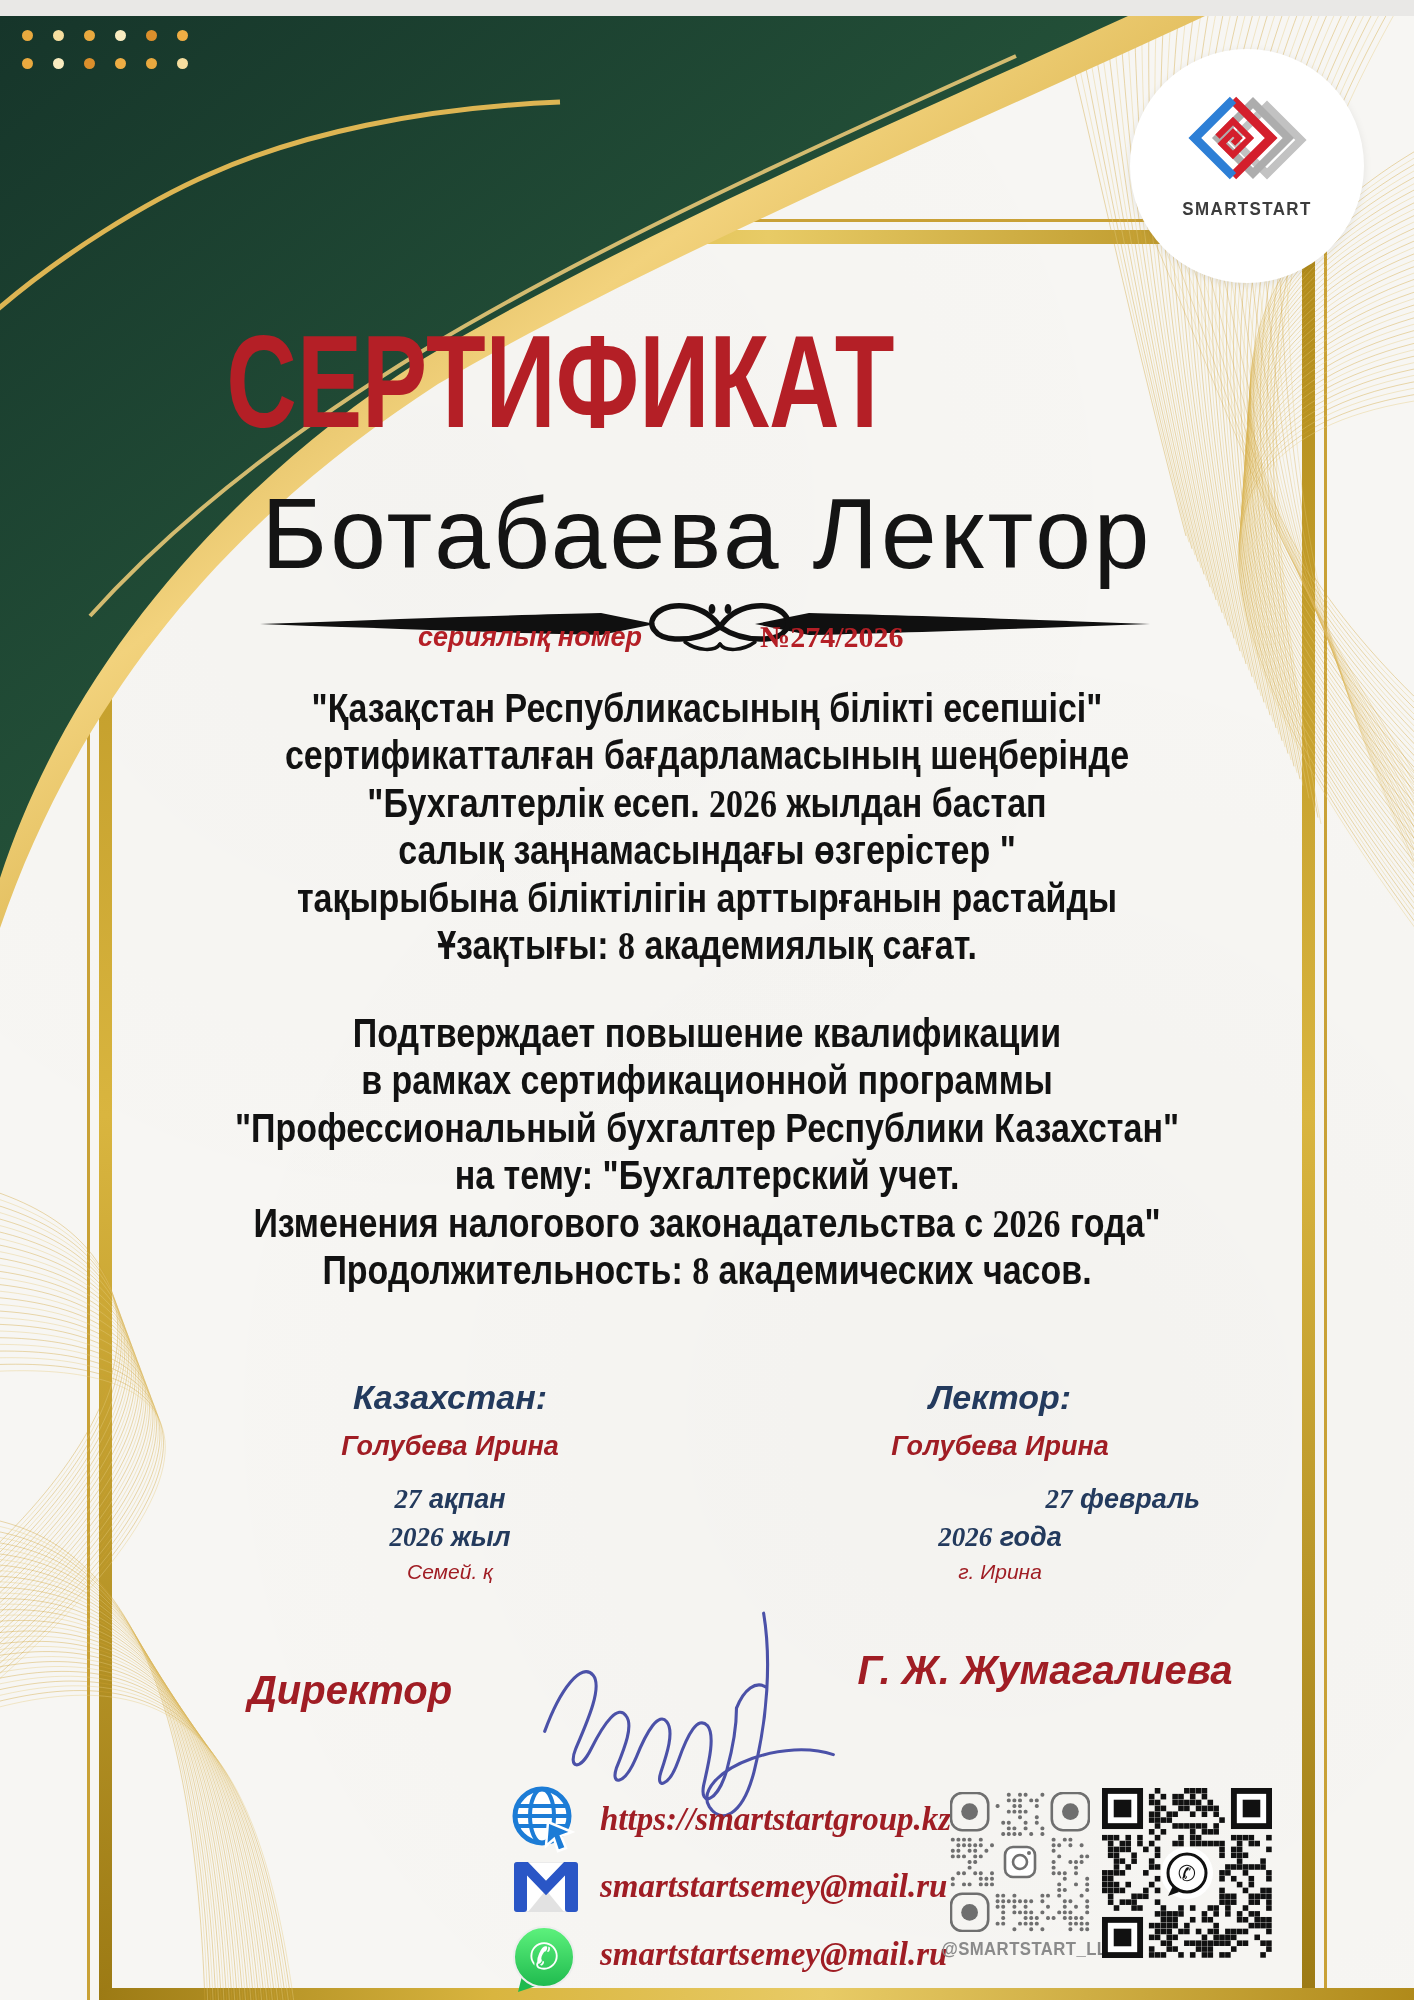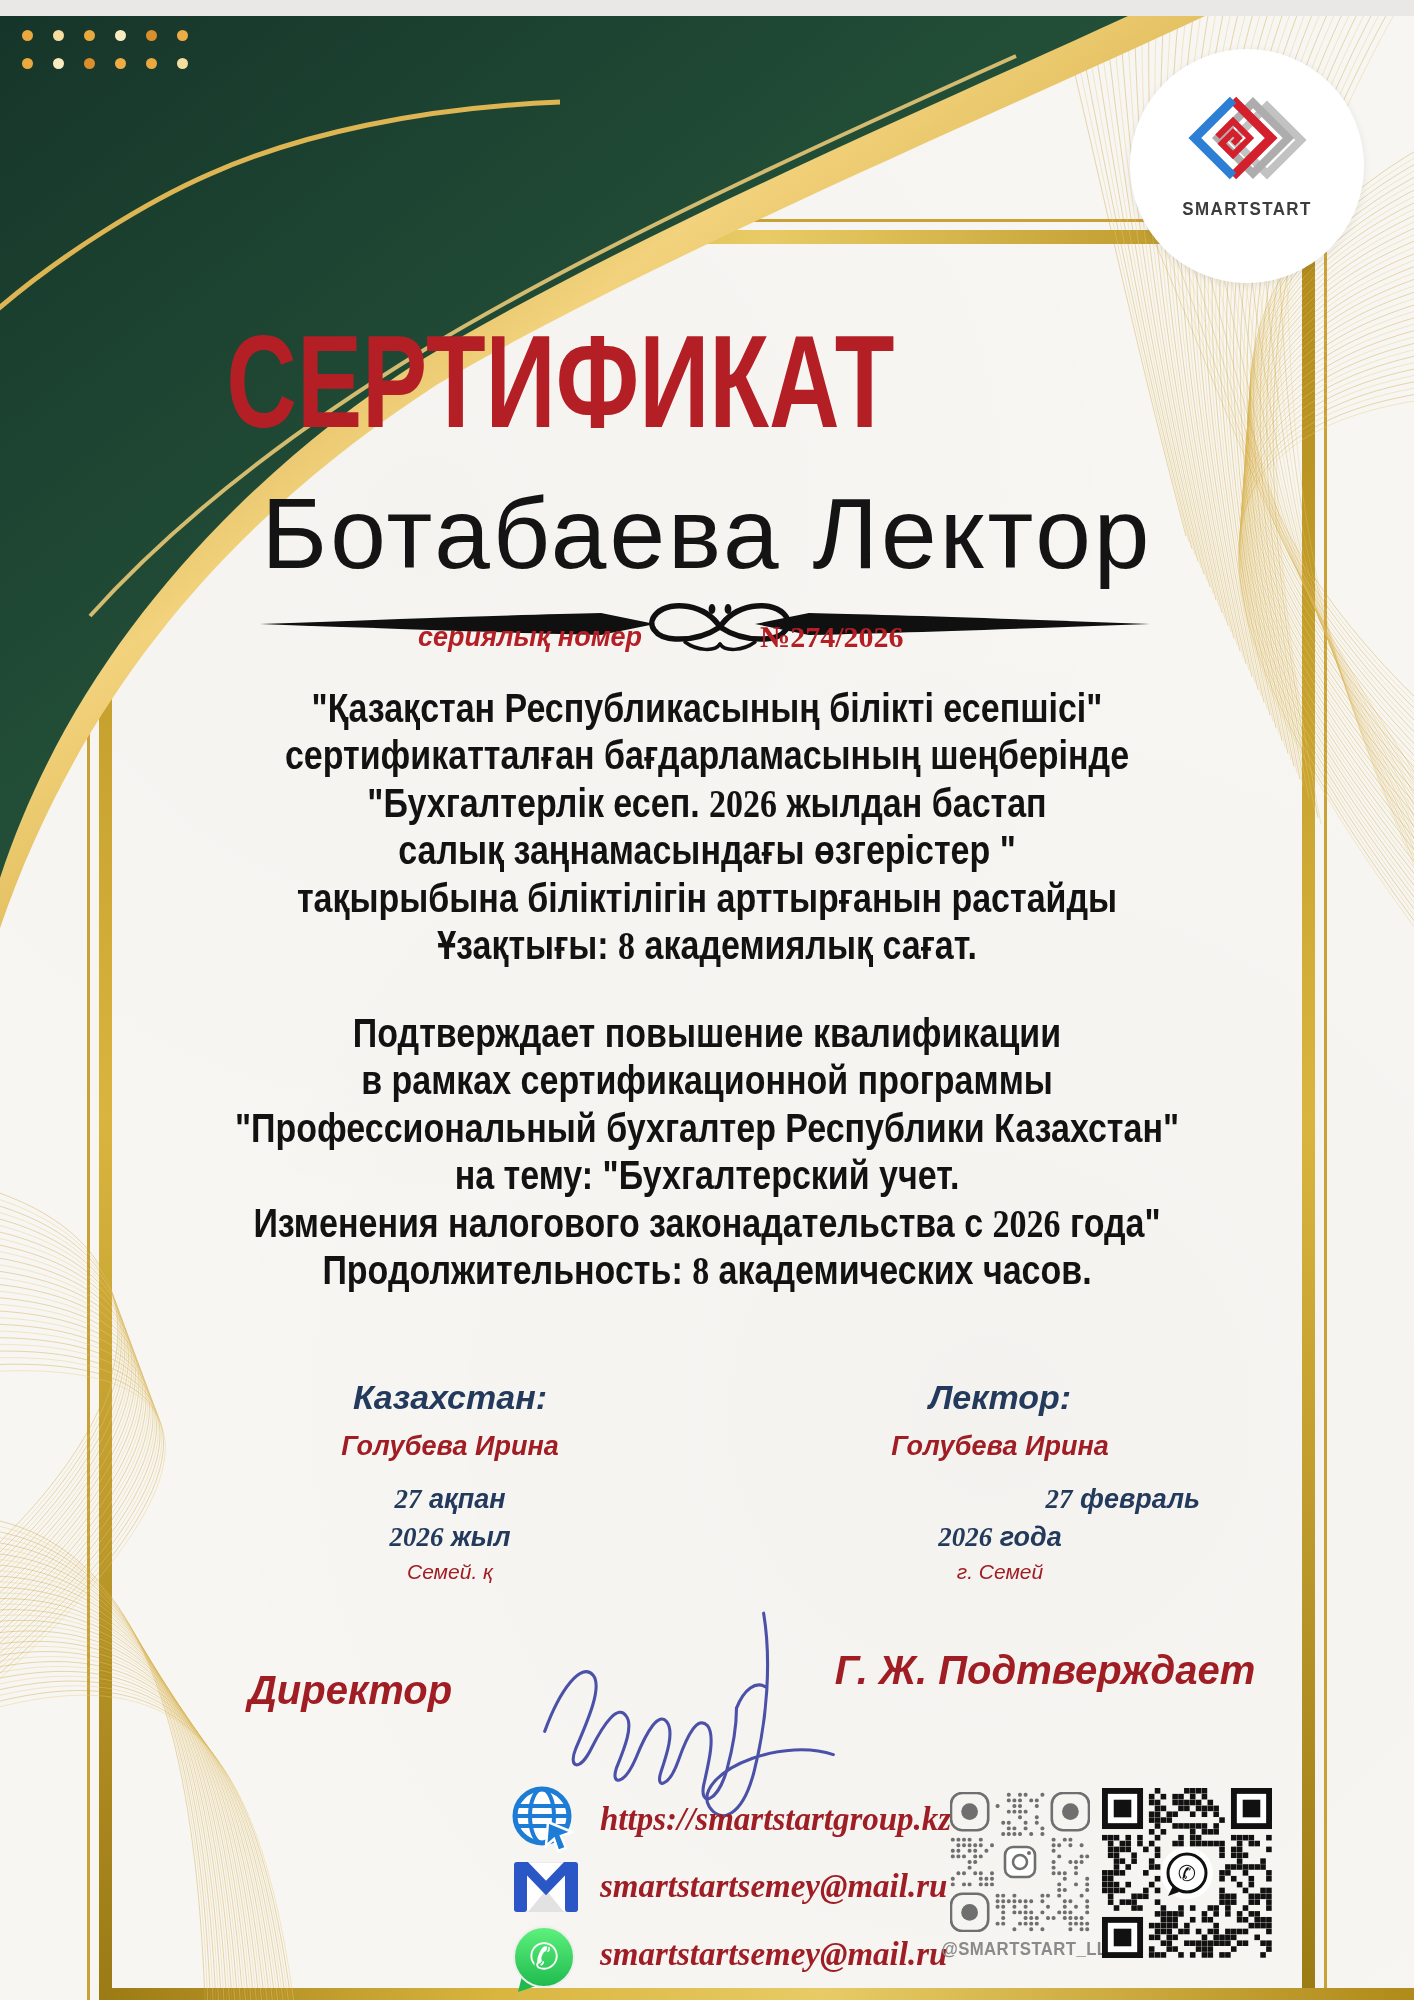--- a/index.html
+++ b/index.html
@@ -324,31 +324,31 @@
 
   <div class="col-text role abs" style="left:250px;top:1362px;width:400px;">Казахстан:</div>
   <div class="col-text role abs" style="left:800px;top:1362px;width:400px;">Лектор:</div>
   <div class="col-text lect abs" style="left:250px;top:1415px;width:400px;">Голубева Ирина</div>
   <div class="col-text lect abs" style="left:800px;top:1415px;width:400px;">Голубева Ирина</div>
   <div class="col-text datel abs" style="left:250px;top:1468px;width:400px;"><span class="sd">27</span> ақпан</div>
   <div class="col-text datel abs" style="left:800px;top:1468px;width:400px;text-align:right;"><span class="sd">27</span> февраль</div>
   <div class="col-text datel abs" style="left:250px;top:1506px;width:400px;"><span class="sd">2026</span> жыл</div>
   <div class="col-text datel abs" style="left:800px;top:1506px;width:400px;"><span class="sd">2026</span> года</div>
   <div class="col-text city abs" style="left:250px;top:1544px;width:400px;">Семей. қ</div>
-  <div class="col-text city abs" style="left:800px;top:1544px;width:400px;">г. Семей</div>
+  <div class="col-text city abs" style="left:800px;top:1544px;width:400px;">г. Ирина</div>
 
   <div class="director abs col-text" style="left:150px;top:1652px;width:400px;">Директор</div>
   <svg class="abs" style="left:535px;top:1588px;" width="310" height="215" viewBox="0 0 320 215">
     <g fill="none" stroke="#4b51a8" stroke-width="3.2" stroke-linecap="round">
       <path d="M10,128 C26,84 48,56 60,70 C70,82 54,118 42,146 C34,166 46,170 58,146 C72,118 86,100 94,112 C102,122 92,146 84,166 C78,184 92,184 104,156 C116,126 128,108 136,118 C144,128 136,152 130,170 C124,188 138,186 148,158 C158,130 168,112 178,122 C186,132 180,158 174,184 C170,206 188,202 198,168 C204,146 208,124 208,104"></path>
       <path d="M236,6 C244,54 240,116 226,170 C214,216 192,224 180,206 C170,190 190,168 224,156 C252,146 284,144 308,152"></path>
       <path d="M208,104 C216,84 228,76 238,82"></path>
     </g>
   </svg>
-  <div class="signer abs col-text" style="left:830px;top:1632px;width:430px;">Г. Ж. Подтверждает</div>
+  <div class="signer abs col-text" style="left:830px;top:1632px;width:430px;">Г. Ж. Жумагалиева</div>
 
   <svg class="abs" style="left:510px;top:1770px;" width="70" height="70" viewBox="0 0 70 70">
     <circle cx="32" cy="30" r="27" fill="#ffffff" stroke="#1c7cd6" stroke-width="5"></circle>
     <ellipse cx="32" cy="30" rx="12" ry="27" fill="none" stroke="#1c7cd6" stroke-width="4"></ellipse>
     <path d="M7,20 L57,20 M5,30 L59,30 M7,40 L57,40" stroke="#1c7cd6" stroke-width="4"></path>
     <path d="M38,36 L62,46 L51,50 L56,62 L48,65 L44,53 L36,60 Z" fill="#1c7cd6" stroke="#ffffff" stroke-width="2.5"></path>
   </svg>
   <div class="contact-text abs" style="left:600px;top:1785px;">https://smartstartgroup.kz</div>
 
   <svg class="abs" style="left:514px;top:1846px;" width="64" height="50" viewBox="0 0 64 50">

